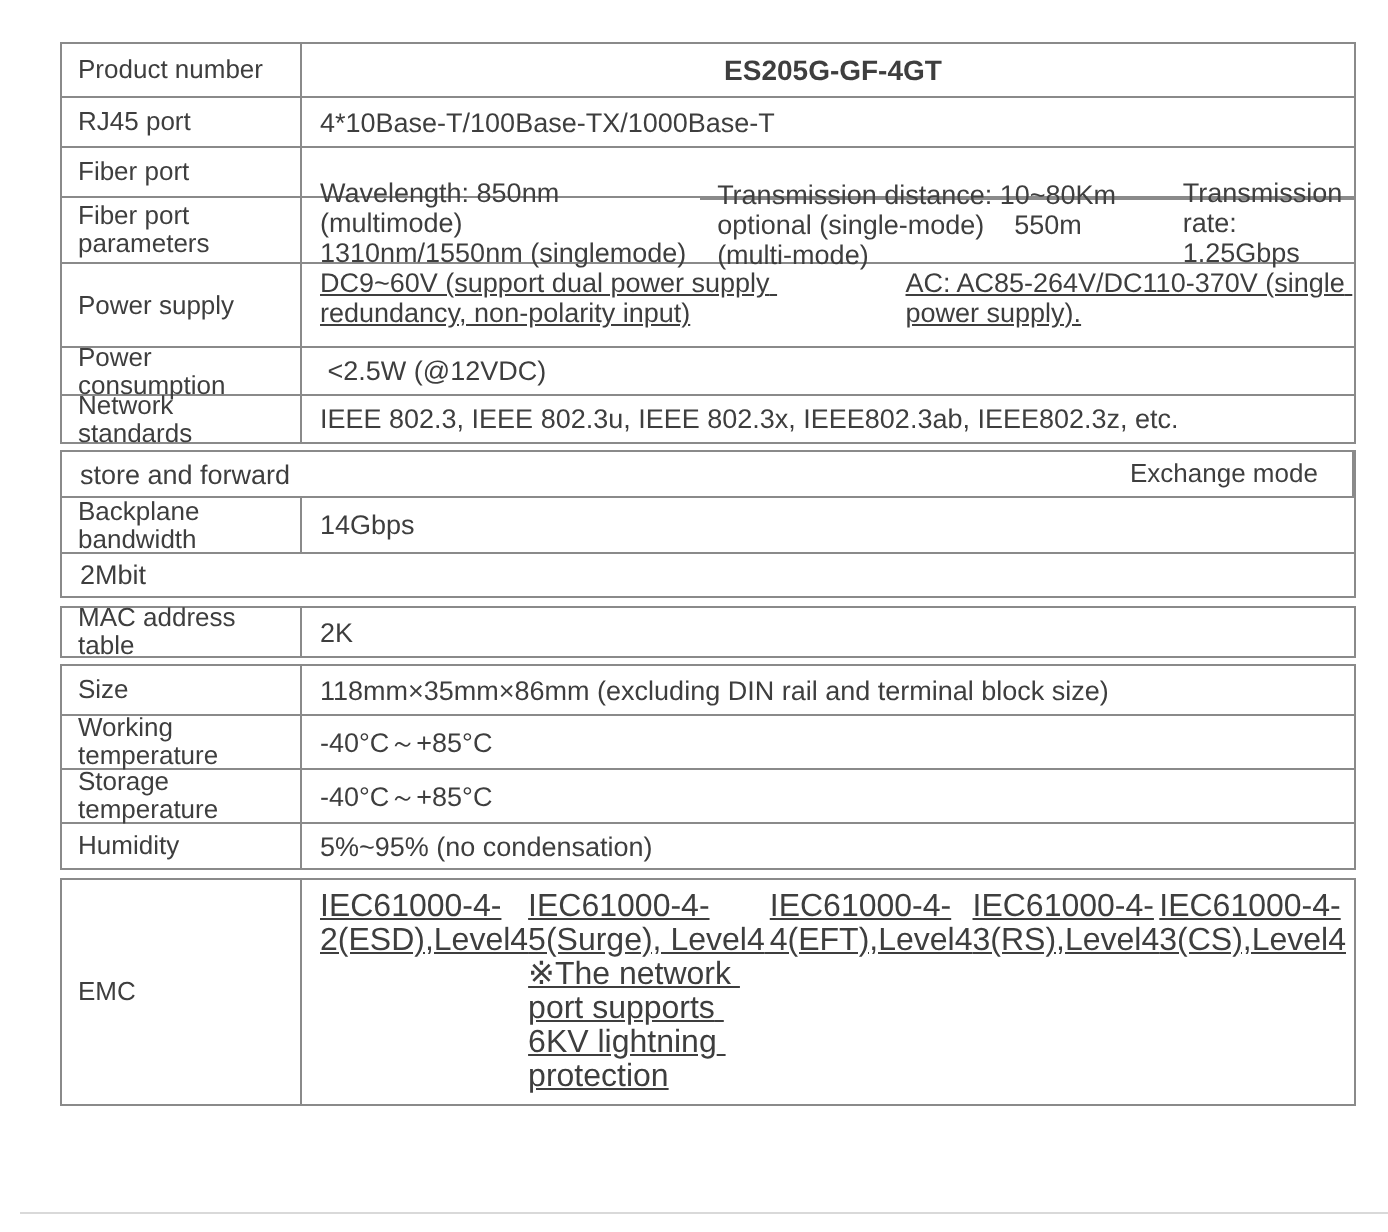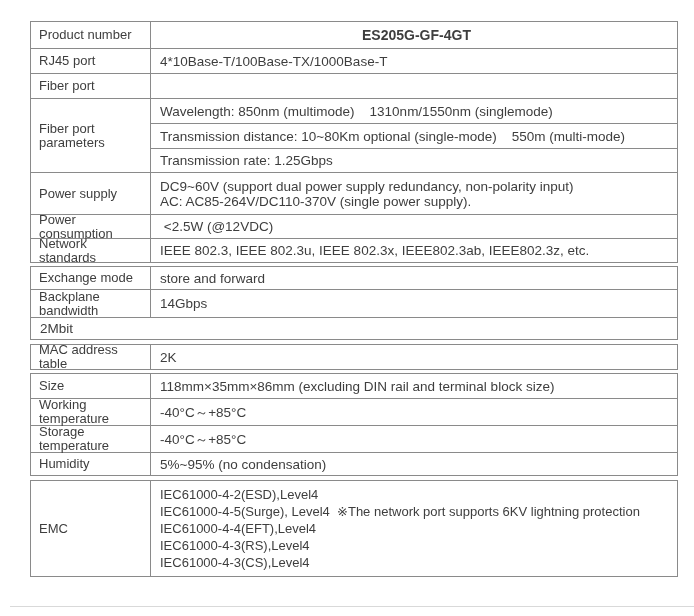--- a/index.html
+++ b/index.html
@@ -41,33 +41,33 @@
     border-right:1px solid var(--border);
     padding:2px 14px 2px 8px;
     font-size:13px;
     line-height:14px;
   }
   .value{
     flex:1;
     padding:2px 4px 2px 9px;
   }
   .value.center{justify-content:center;font-weight:bold;font-size:14px;}
-  .value.col{flex-direction:column;align-items:flex-start;justify-content:center;}
-  .subcol{flex:1;display:flex;flex-direction:column;}
+  .value.col{flex-direction:row;align-items:flex-start;justify-content:flex-end;text-decoration:underline;}
+  .subcol{flex:1;display:flex;flex-direction:row;}
   .subrow{
     display:flex;align-items:center;
     padding:2px 4px 2px 9px;
     font-size:13.5px;line-height:15px;
     white-space:pre-wrap;
   }
   .subrow + .subrow{border-top:1px solid var(--border);}
   
   .r26{height:26px;} .r25{height:25px;} .r24{height:24px;} .r23{height:23px;}
   .r22{height:22px;} .r28{height:28px;} .r27{height:27px;} .r42{height:42px;}
-  .emc-value{padding:5px 4px 5px 9px;font-size:13px;line-height:17px;}
+  .emc-value{padding:5px 4px 5px 9px;font-size:16px;line-height:17px;}
   .emc-line{white-space:pre-wrap;}
   .page-bottom-line{
     position:absolute;
     left:-20px;
     top:585px;
     width:684px;
     border-top:1px solid var(--faint);
   }
 </style>
 </head>
@@ -109,22 +109,22 @@
     <div class="row r24">
       <div class="cell label">Network standards</div>
       <div class="cell value">IEEE 802.3, IEEE 802.3u, IEEE 802.3x, IEEE802.3ab, IEEE802.3z, etc.</div>
     </div>
   </div>
 
   <div class="gap3"></div>
 
   <div class="seg">
     <div class="row r22">
+      <div class="cell value">store and forward</div>
       <div class="cell label">Exchange mode</div>
-      <div class="cell value">store and forward</div>
     </div>
     <div class="row r28">
       <div class="cell label">Backplane bandwidth</div>
       <div class="cell value">14Gbps</div>
     </div>
     <div class="row r22">
       <div class="cell value">2Mbit</div>
     </div>
   </div>
 

